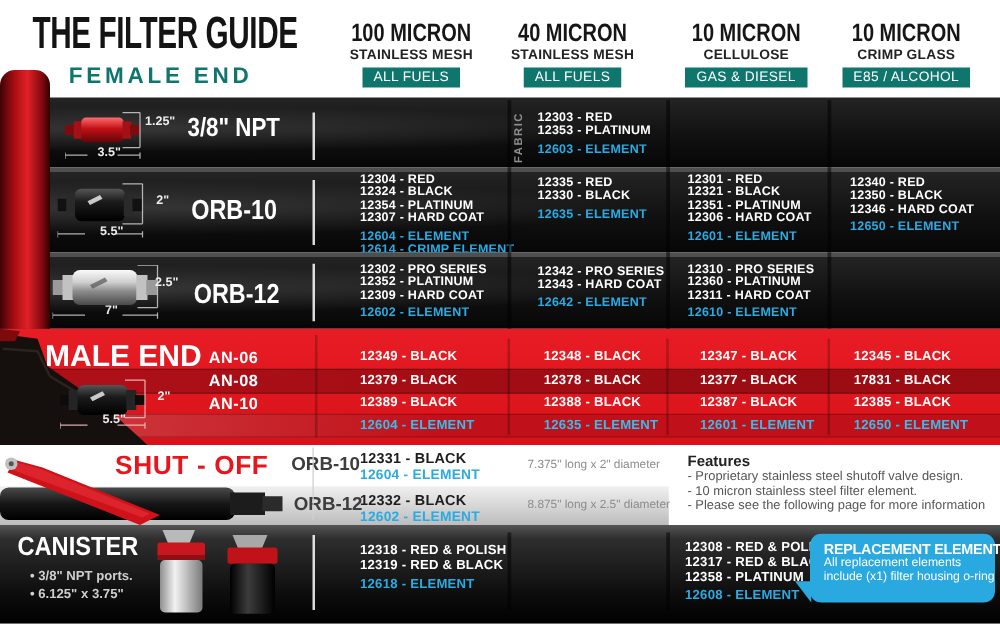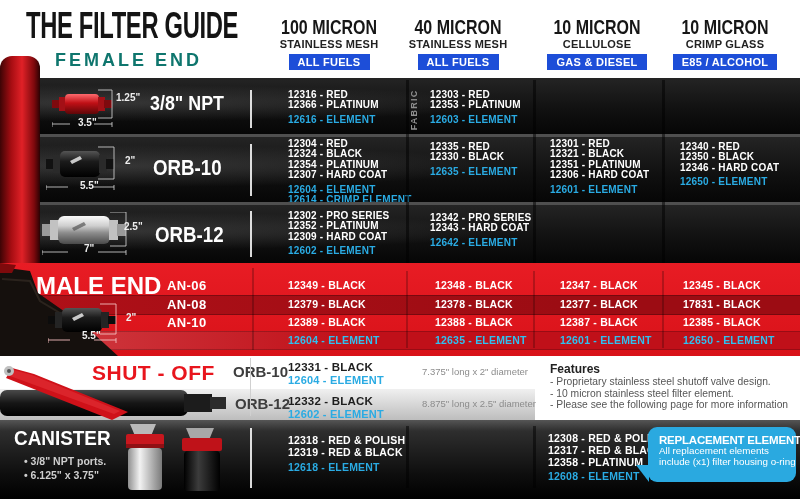--- a/index.html
+++ b/index.html
@@ -6,22 +6,22 @@
   #stage{position:relative;width:800px;height:499px;background:#ffffff;overflow:hidden;
          font-family:"Liberation Sans",sans-serif;-webkit-font-smoothing:antialiased;}
   .abs{position:absolute;}
   
   .main-title{left:26px;top:5px;font-size:36px;font-weight:bold;color:#141414;letter-spacing:-.5px;
               transform:scaleX(.66);transform-origin:0 0;white-space:nowrap;}
   .female-label{left:55px;top:50px;font-size:18px;font-weight:bold;color:#0f766e;letter-spacing:3px;white-space:nowrap;}
   .col-head{top:16px;width:150px;text-align:center;}
   .ch-title{font-size:20px;font-weight:bold;color:#161616;transform:scaleX(.8);transform-origin:50% 50%;white-space:nowrap;}
   .ch-sub{font-size:11px;font-weight:bold;color:#222;letter-spacing:.2px;margin-top:-1px;white-space:nowrap;}
-  .ch-badge{display:inline-block;margin-top:4px;background:#1d4ed8;color:#fff;font-size:11px;
-            font-weight:bold;padding:2px 9px;letter-spacing:.3px;white-space:nowrap;}
+  .ch-badge{display:inline-block;margin-top:4px;background:#0f766e;color:#fff;font-size:11px;
+            font-weight:normal;padding:2px 9px;letter-spacing:.3px;white-space:nowrap;}
   
   .frow{left:0;width:800px;
         background:radial-gradient(ellipse at 13% 45%, rgba(125,125,125,.32), rgba(0,0,0,0) 42%),
                    linear-gradient(180deg,#242424 0%,#111 55%,#060606 100%);}
   .rowsep{left:0;width:800px;height:3px;background:#4f4f4f;}
   .rlabel{font-weight:bold;color:#fff;transform:scaleX(.85);transform-origin:0 0;white-space:nowrap;}
   .dim{font-size:10px;font-weight:bold;color:#eee;white-space:nowrap;}
   .cell{position:absolute;}
   .cell .ln{color:#fff;font-weight:bold;font-size:10px;line-height:10.4px;letter-spacing:.2px;white-space:nowrap;}
   .cell .el{color:#2aabe3;}
@@ -91,25 +91,20 @@
     <div class="ch-badge">GAS &amp; DIESEL</div>
   </div>
   <div class="abs col-head" style="left:650px">
     <div class="ch-title">10 MICRON</div>
     <div class="ch-sub">CRIMP GLASS</div>
     <div class="ch-badge">E85 / ALCOHOL</div>
   </div>
 
   <div class="abs frow" style="top:78px;height:56px">
     <div class="abs rlabel" style="left:150px;top:13px;font-size:21px">3/8" NPT</div>
-    <div class="cell" style="left:288px;top:12px">
-      <div class="ln">12316 - RED</div>
-      <div class="ln">12366 - PLATINUM</div>
-      <div class="ln el gap">12616 - ELEMENT</div>
-    </div>
     <div class="abs" style="left:399px;top:12px;width:30px;height:40px;display:flex;align-items:center;justify-content:center">
       <span class="fabric">FABRIC</span>
     </div>
     <div class="cell" style="left:430px;top:12px">
       <div class="ln">12303 - RED</div>
       <div class="ln">12353 - PLATINUM</div>
       <div class="ln el gap">12603 - ELEMENT</div>
     </div>
   </div>
   <div class="abs rowsep" style="top:134px"></div>
@@ -150,20 +145,26 @@
     <div class="cell" style="left:288px;top:6px">
       <div class="ln">12302 - PRO SERIES</div>
       <div class="ln">12352 - PLATINUM</div>
       <div class="ln">12309 - HARD COAT</div>
       <div class="ln el gap">12602 - ELEMENT</div>
     </div>
     <div class="cell" style="left:430px;top:8px">
       <div class="ln">12342 - PRO SERIES</div>
       <div class="ln">12343 - HARD COAT</div>
       <div class="ln el gap">12642 - ELEMENT</div>
+    </div>
+    <div class="cell" style="left:550px;top:6px">
+      <div class="ln">12310 - PRO SERIES</div>
+      <div class="ln">12360 - PLATINUM</div>
+      <div class="ln">12311 - HARD COAT</div>
+      <div class="ln el gap">12610 - ELEMENT</div>
     </div>
   </div>
 
   <div class="abs" id="male">
     <div class="abs band-dark"></div>
     <div class="abs band-el"></div>
     <div class="abs an-size" style="left:167px;top:15px">AN-06</div>
     <div class="abs an-size" style="left:167px;top:34px">AN-08</div>
     <div class="abs an-size" style="left:167px;top:52px">AN-10</div>
 

